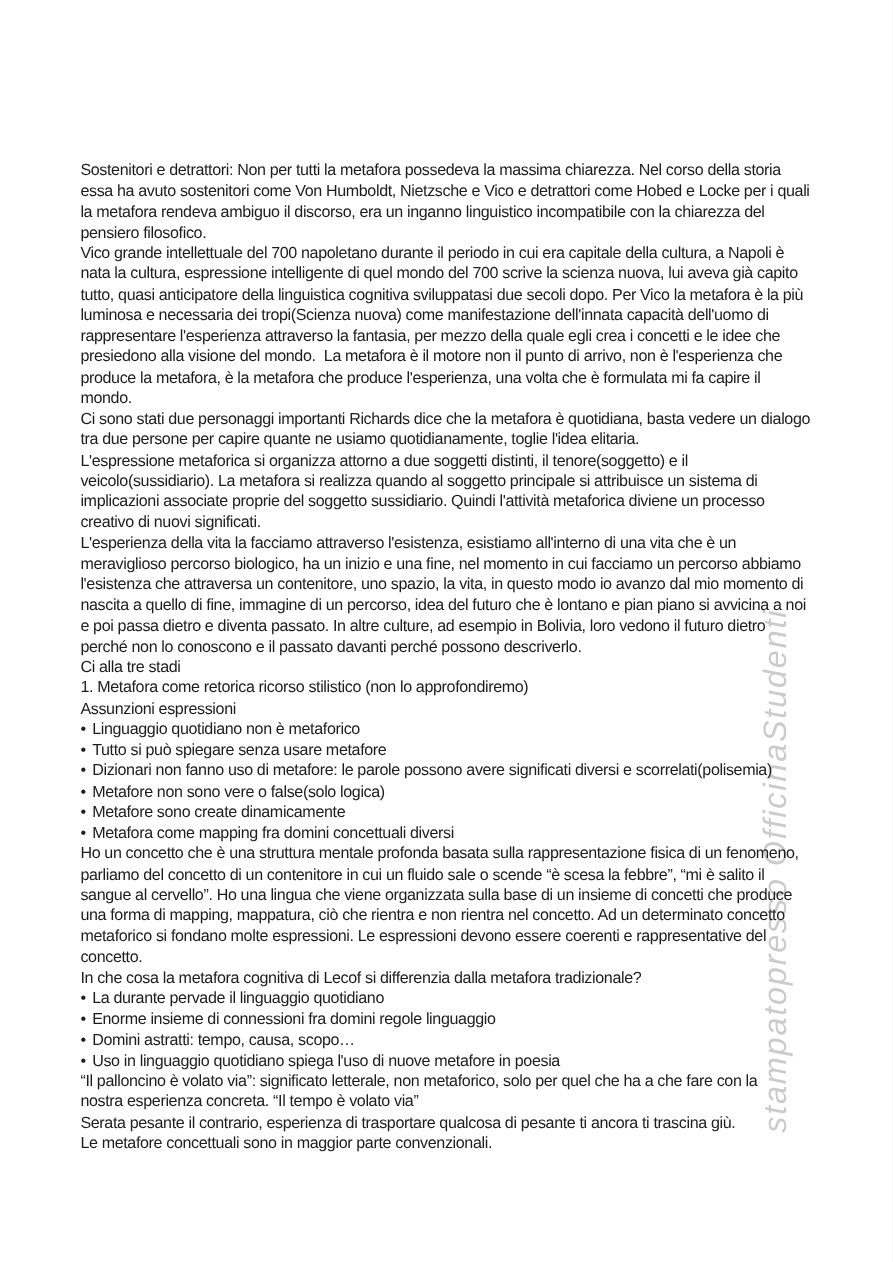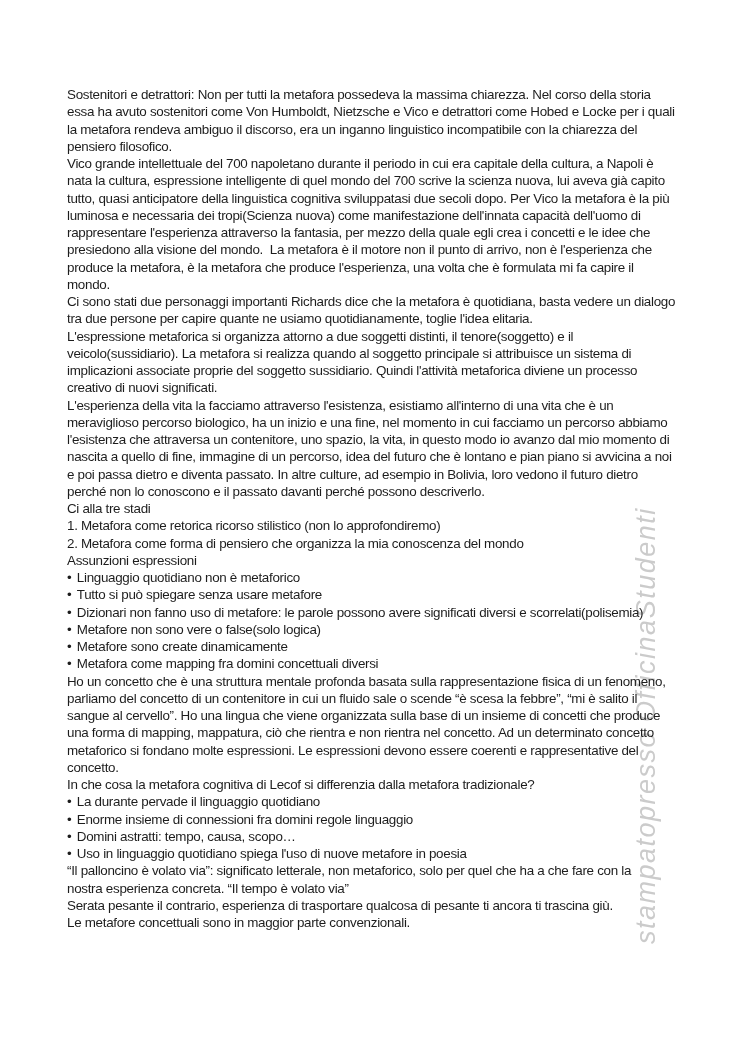--- a/index.html
+++ b/index.html
@@ -42,21 +42,21 @@
     letter-spacing: 1.5px;
     white-space: nowrap;
     pointer-events: none;
   }
 </style>
 </head>
 <body>
 
 <div class="page" style="background: rgb(255, 255, 255);">
   <div class="watermark" style="color: rgb(203, 203, 203);">stampatopresso OfficinaStudenti</div>
-  <div class="content" id="content" style="color: rgb(29, 29, 29);">
+  <div class="content" id="content" style="color: rgb(29, 29, 29); margin-top: 47px;">
       <p class="block paragraph">Sostenitori e detrattori: Non per tutti la metafora possedeva la massima chiarezza. Nel corso della storia
 essa ha avuto sostenitori come Von Humboldt, Nietzsche e Vico e detrattori come Hobed e Locke per i quali
 la metafora rendeva ambiguo il discorso, era un inganno linguistico incompatibile con la chiarezza del
 pensiero filosofico.</p>
       <p class="block paragraph">Vico grande intellettuale del 700 napoletano durante il periodo in cui era capitale della cultura, a Napoli è
 nata la cultura, espressione intelligente di quel mondo del 700 scrive la scienza nuova, lui aveva già capito
 tutto, quasi anticipatore della linguistica cognitiva sviluppatasi due secoli dopo. Per Vico la metafora è la più
 luminosa e necessaria dei tropi(Scienza nuova) come manifestazione dell'innata capacità dell'uomo di
 rappresentare l'esperienza attraverso la fantasia, per mezzo della quale egli crea i concetti e le idee che
 presiedono alla visione del mondo.  La metafora è il motore non il punto di arrivo, non è l'esperienza che
@@ -69,21 +69,20 @@
 implicazioni associate proprie del soggetto sussidiario. Quindi l'attività metaforica diviene un processo
 creativo di nuovi significati.</p>
       <p class="block paragraph">L'esperienza della vita la facciamo attraverso l'esistenza, esistiamo all'interno di una vita che è un
 meraviglioso percorso biologico, ha un inizio e una fine, nel momento in cui facciamo un percorso abbiamo
 l'esistenza che attraversa un contenitore, uno spazio, la vita, in questo modo io avanzo dal mio momento di
 nascita a quello di fine, immagine di un percorso, idea del futuro che è lontano e pian piano si avvicina a noi
 e poi passa dietro e diventa passato. In altre culture, ad esempio in Bolivia, loro vedono il futuro dietro
 perché non lo conoscono e il passato davanti perché possono descriverlo.</p>
       <p class="block paragraph">Ci alla tre stadi</p>
       <p class="block numbered">1. Metafora come retorica ricorso stilistico (non lo approfondiremo)</p>
-      <p class="block numbered">2. Metafora come forma di pensiero che organizza la mia conoscenza del mondo</p>
       <p class="block paragraph">Assunzioni espressioni</p>
       <p class="block bullet"><span class="marker">• </span><span>Linguaggio quotidiano non è metaforico</span></p>
       <p class="block bullet"><span class="marker">• </span><span>Tutto si può spiegare senza usare metafore</span></p>
       <p class="block bullet"><span class="marker">• </span><span>Dizionari non fanno uso di metafore: le parole possono avere significati diversi e scorrelati(polisemia)</span></p>
       <p class="block bullet"><span class="marker">• </span><span>Metafore non sono vere o false(solo logica)</span></p>
       <p class="block bullet"><span class="marker">• </span><span>Metafore sono create dinamicamente</span></p>
       <p class="block bullet"><span class="marker">• </span><span>Metafora come mapping fra domini concettuali diversi</span></p>
       <p class="block paragraph">Ho un concetto che è una struttura mentale profonda basata sulla rappresentazione fisica di un fenomeno,
 parliamo del concetto di un contenitore in cui un fluido sale o scende “è scesa la febbre”, “mi è salito il
 sangue al cervello”. Ho una lingua che viene organizzata sulla base di un insieme di concetti che produce

